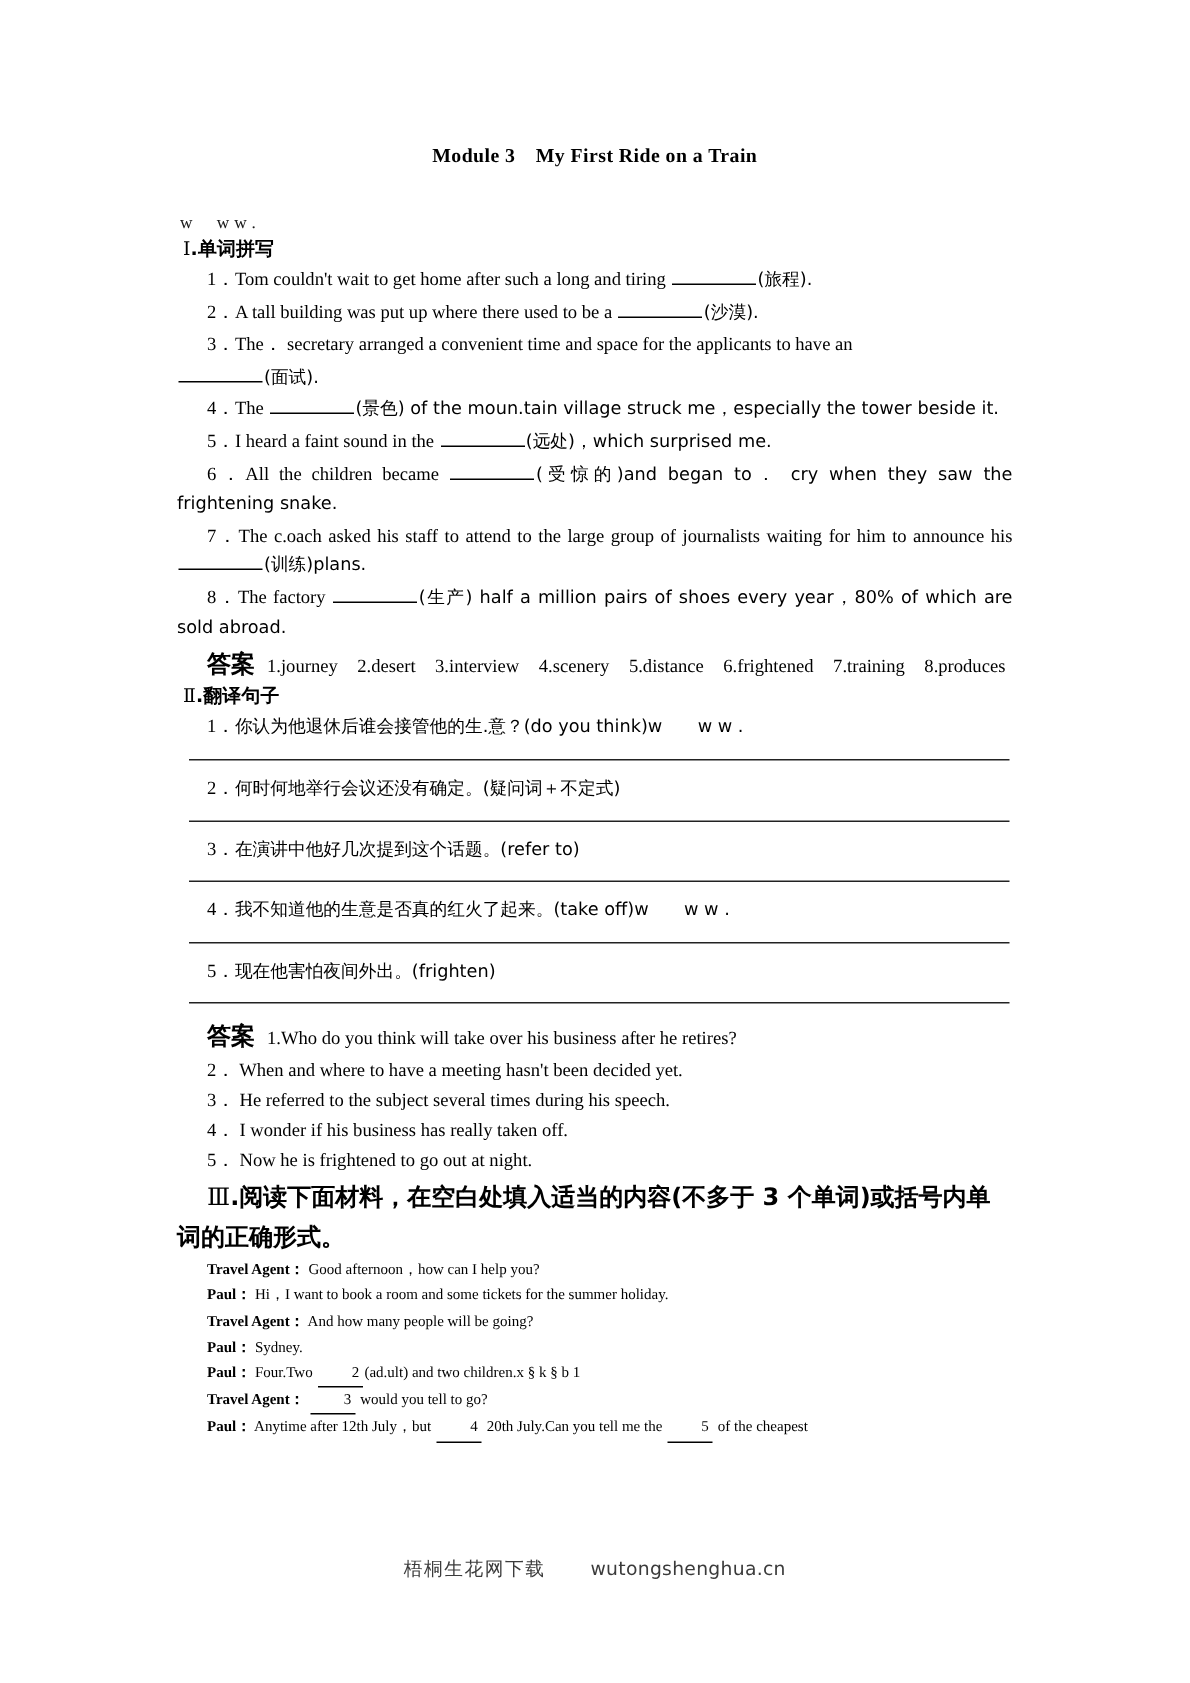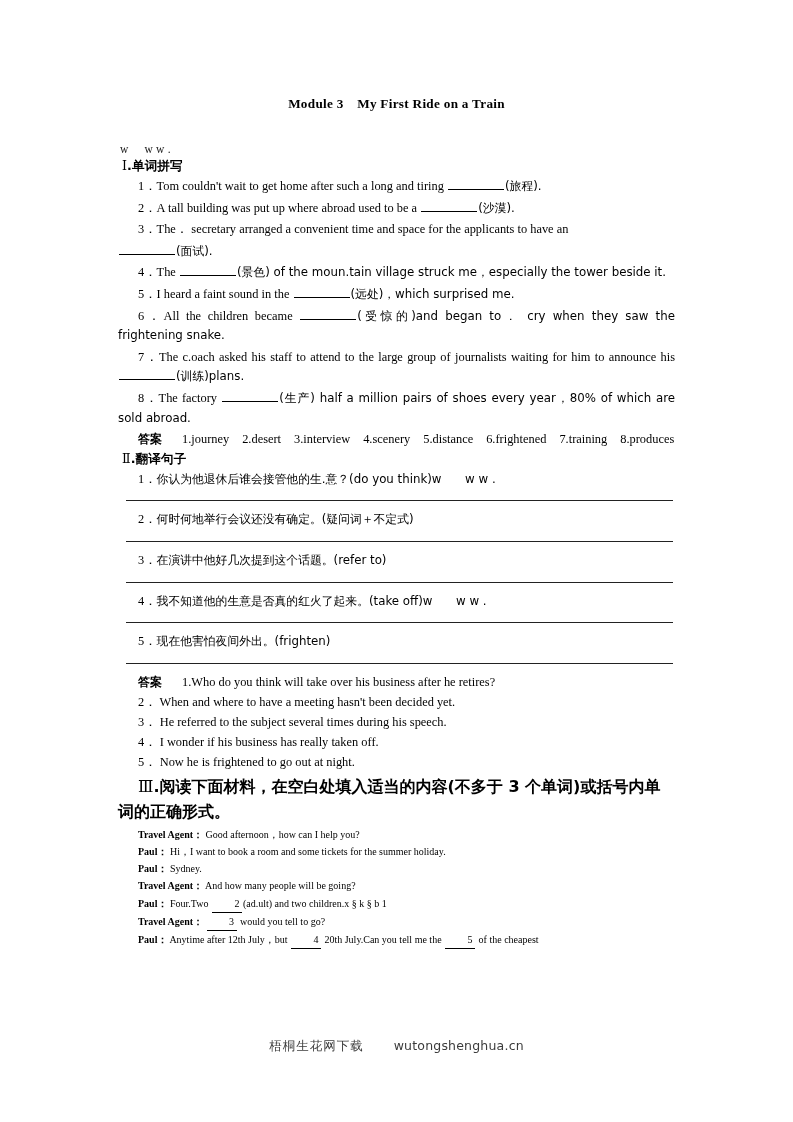--- a/index.html
+++ b/index.html
@@ -80,22 +80,22 @@
   }
   .ans {
     font-size: 12.4px;
     line-height: 1.58;
     margin: 0.5px 0;
     text-indent: 20px;
   }
   .ans .lbl {
     font-family: "DejaVu Sans", "Liberation Sans", sans-serif;
     font-weight: bold;
-    font-size: 12px;
-    margin-right: 20px;
+    font-size: 16px;
+    margin-right: 8px;
   }
   .ans .it { margin-right: 13px; }
   .wline {
     border-bottom: 1px solid #222;
     height: 0;
     margin: 11px 0 9px 8px;
     width: 547px;
   }
   .instr {
     font-size: 16px;
@@ -139,21 +139,21 @@
   <div class="content">
 
     <div class="doc-title">Module 3　My First Ride on a Train</div>
 
     <div class="wm-line">w<span class="sp"></span>w w .</div>
 
     <div class="sec-head"><span class="rom">Ⅰ</span><span>.单词拼写</span></div>
 
     <div class="q"><span>1．</span><span>Tom couldn't wait to get home after such a long and tiring </span><span class="blank"></span><span class="cn">(旅程).</span></div>
 
-    <div class="q"><span>2．</span><span>A tall building was put up where abroad used to be a </span><span class="blank"></span><span class="cn">(沙漠).</span></div>
+    <div class="q"><span>2．</span><span>A tall building was put up where there used to be a </span><span class="blank"></span><span class="cn">(沙漠).</span></div>
 
     <div class="q"><span>3．</span><span>The． secretary arranged a convenient time and space for the applicants to have an</span></div>
     <div class="q noind nojust"><span class="blank"></span><span class="cn">(面试).</span></div>
 
     <div class="q"><span>4．</span><span>The </span><span class="blank"></span><span class="cn">(景色) of the moun.tain village struck me，especially the tower beside it.</span></div>
 
     <div class="q"><span>5．</span><span>I heard a faint sound in the </span><span class="blank"></span><span class="cn">(远处)，which surprised me.</span></div>
 
     <div class="q"><span>6．</span><span>All the children became </span><span class="blank"></span><span class="cn">(受惊的)and began to． cry when they saw the frightening snake.</span></div>
 
@@ -186,23 +186,23 @@
     <div class="ans"><span>4． I wonder if his business has really taken off.</span></div>
     <div class="ans"><span>5． Now he is frightened to go out at night.</span></div>
 
     <div class="instr"><span class="rom">Ⅲ</span><span>.阅读下面材料，在空白处填入适当的内容(不多于 3 个单词)或括号内单词的正确形式。</span></div>
 
     <div class="dlg"><span class="who">Travel Agent：</span><span> Good afternoon，how can I help you?</span></div>
 
     <div class="dlg"><span class="who">Paul：</span><span> Hi，I want to book a room and some tickets for the summer holiday.</span></div>
 
 
+    <div class="dlg"><span class="who">Travel Agent：</span><span> And how many people will be going?</span></div>
+
     <div class="dlg"><span class="who">Paul：</span><span> Sydney.</span></div>
-
-    <div class="dlg"><span class="who">Travel Agent：</span><span> And how many people will be going?</span></div>
 
     <div class="dlg"><span class="who">Paul：</span><span> Four.Two </span><span class="blank sm">2</span><span>(ad.ult) and two children.x § k § b 1</span></div>
 
     <div class="dlg"><span class="who">Travel Agent：</span><span> </span><span class="blank sm">3</span><span> would you tell to go?</span></div>
 
     <div class="dlg"><span class="who">Paul：</span><span> Anytime after 12th July，but </span><span class="blank sm">4</span><span> 20th July.Can you tell me the </span><span class="blank sm">5</span><span> of the cheapest</span></div>
 
   </div>
 
   <div class="footer">

